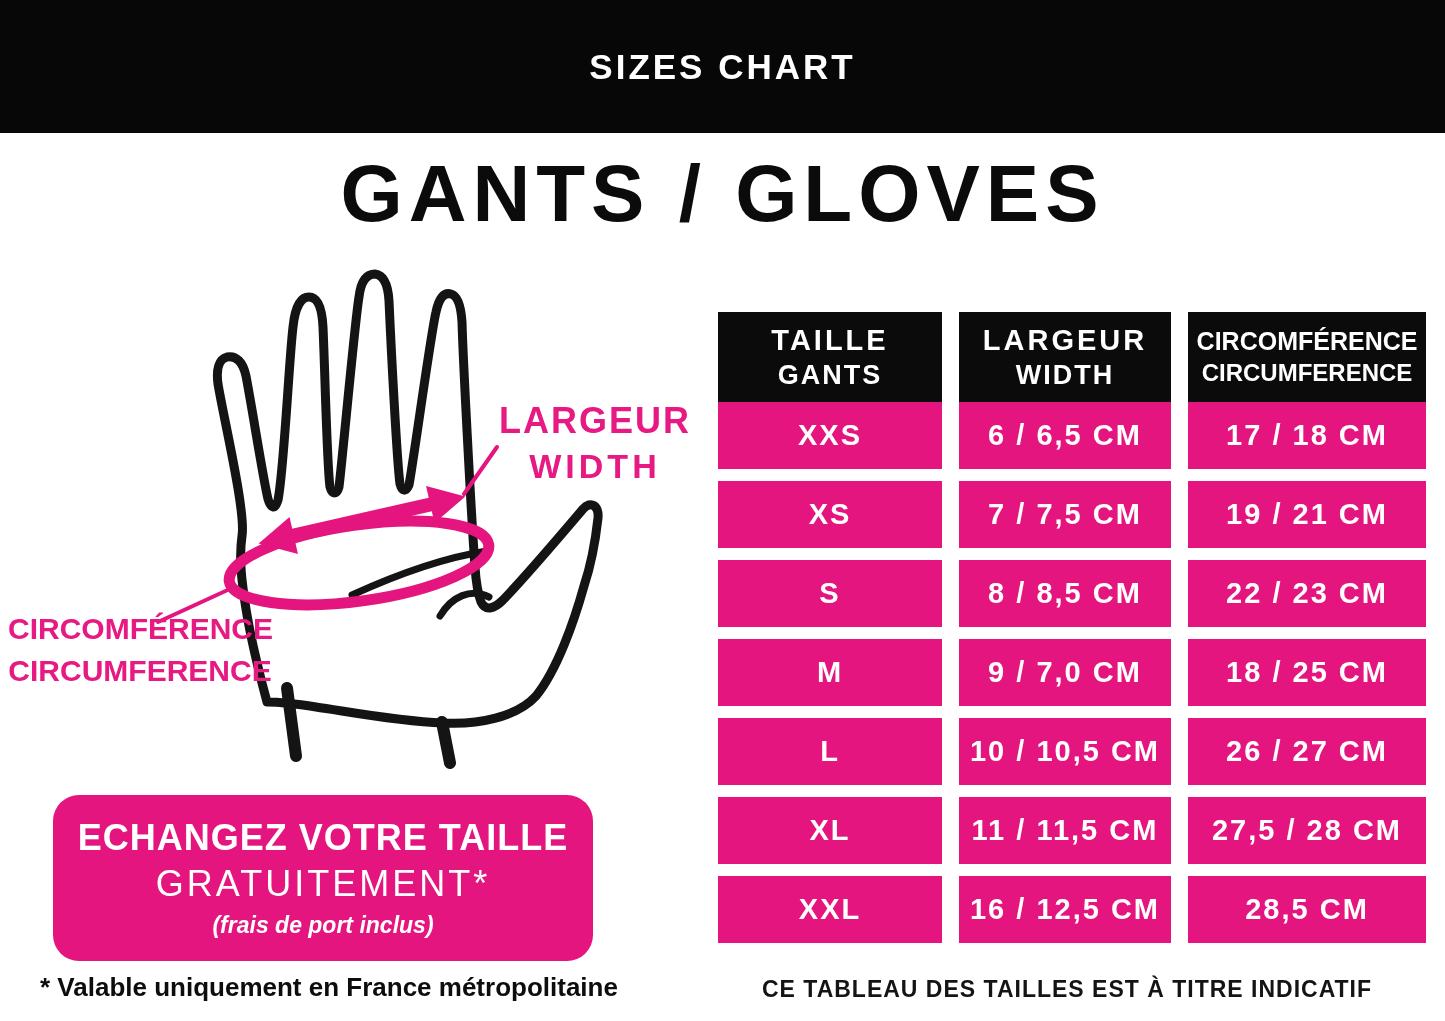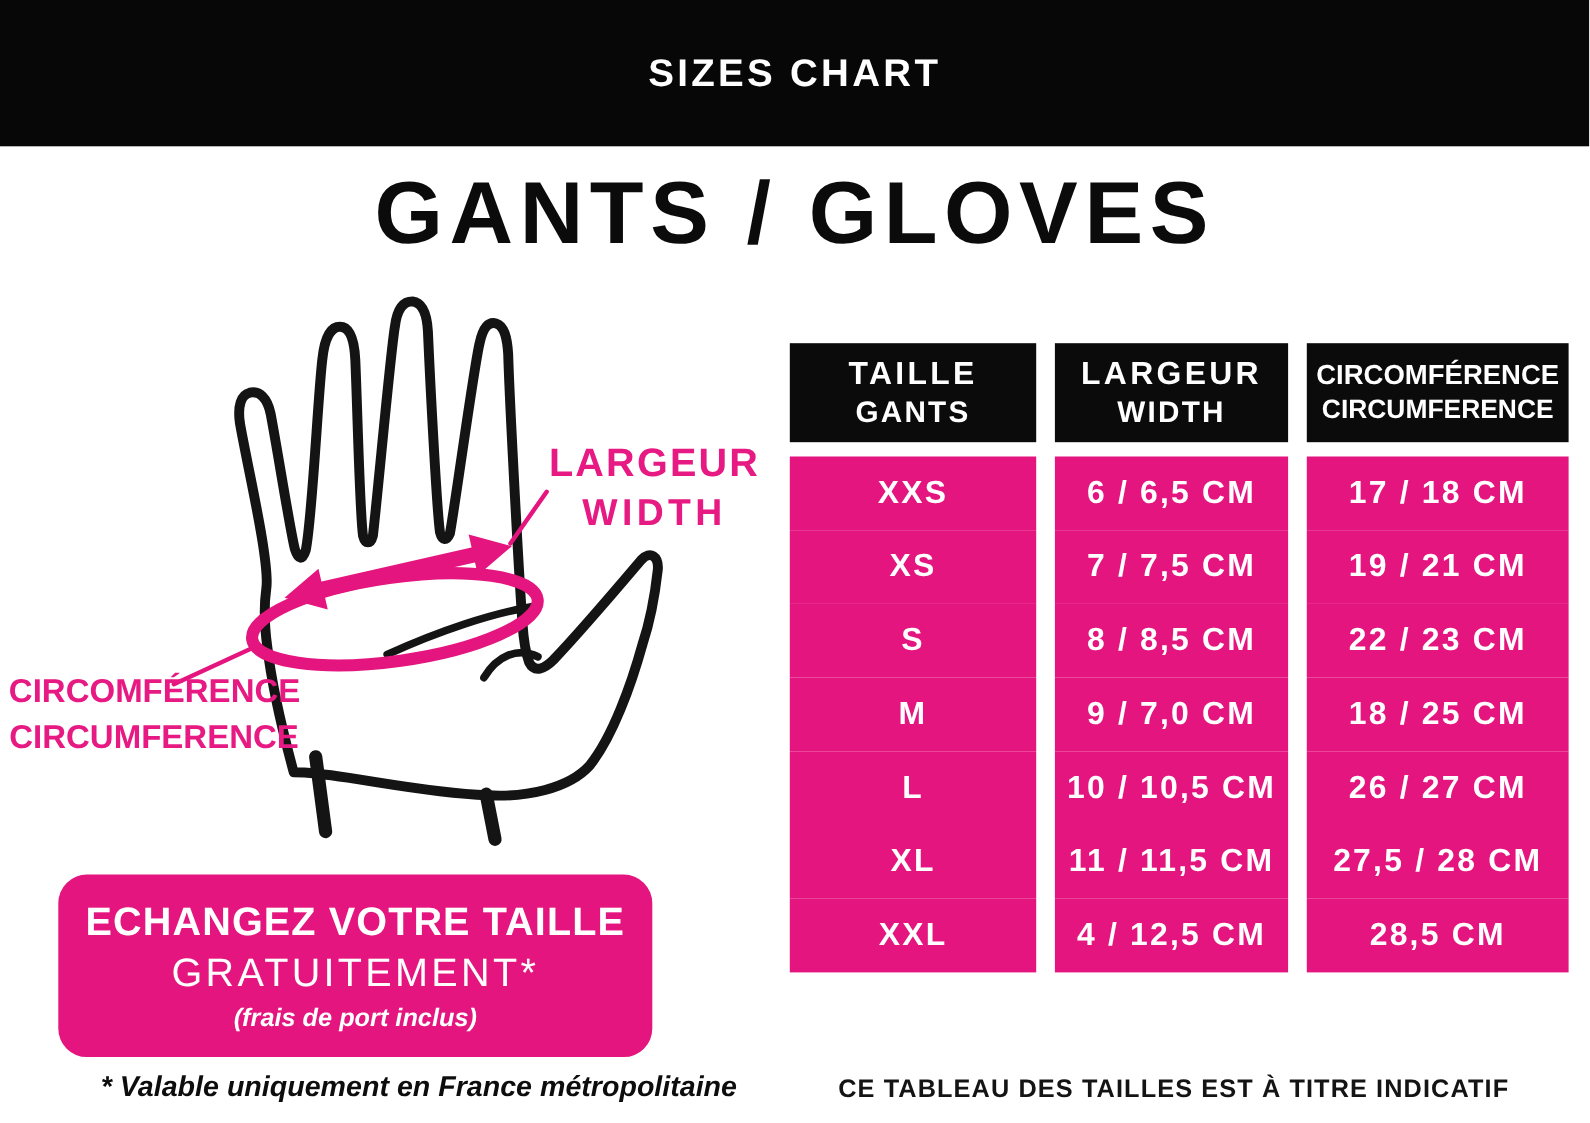--- a/index.html
+++ b/index.html
@@ -25,33 +25,33 @@
   .circ-label .fr{font-size:30px;font-weight:bold;white-space:nowrap;}
   .circ-label .en{font-size:30px;font-weight:bold;margin-top:8px;white-space:nowrap;}
 
   
   .promo{position:absolute;left:53px;top:795px;width:540px;height:166px;background:#e4157e;
          border-radius:26px;color:#fff;display:flex;flex-direction:column;align-items:center;justify-content:center;}
   .promo-l1{font-size:36px;font-weight:bold;letter-spacing:1px;white-space:nowrap;}
   .promo-l2{font-size:36px;font-weight:normal;letter-spacing:3px;margin-top:4px;}
   .promo-l3{font-size:23px;font-weight:bold;font-style:italic;margin-top:7px;}
 
-  .footnote{position:absolute;left:40px;top:972px;width:630px;text-align:right;
-            font-size:26px;font-weight:bold;font-style:italic;color:#0d0d0d;white-space:nowrap;}
+  .footnote{position:absolute;left:40px;top:972px;width:630px;text-align:left;
+            font-size:26px;font-weight:bold;color:#0d0d0d;white-space:nowrap;}
 
   
   .size-table{position:absolute;left:718px;top:312px;width:656px;}
   .thead,.tbody{display:grid;grid-template-columns:224px 212px 238px;column-gap:17px;}
   .thead .hcell{height:90px;background:#0b0b0b;color:#fff;display:flex;flex-direction:column;
                 align-items:center;justify-content:center;gap:3px;}
   .h-fr{font-size:29px;font-weight:bold;letter-spacing:3px;}
   .h-en{font-size:27px;font-weight:bold;letter-spacing:2px;}
   .h-fr.small{font-size:25px;letter-spacing:0;}
   .h-en.small{font-size:24px;letter-spacing:0;}
-  .tbody{margin-top:13px;}
+  .tbody{row-gap:12px;}
   .cell{height:67px;background:#e4157e;color:#fff;display:flex;align-items:center;justify-content:center;
         font-size:29px;font-weight:bold;letter-spacing:2px;white-space:nowrap;}
 
   .caption{position:absolute;left:705px;top:976px;width:724px;text-align:center;
            font-size:23px;font-weight:600;letter-spacing:1px;color:#141414;white-space:nowrap;}
 </style>
 </head>
 <body>
 
 <div class="page">
@@ -168,20 +168,20 @@
 
       <div class="cell">L</div>
       <div class="cell">10 / 10,5 CM</div>
       <div class="cell">26 / 27 CM</div>
 
       <div class="cell">XL</div>
       <div class="cell">11 / 11,5 CM</div>
       <div class="cell">27,5 / 28 CM</div>
 
       <div class="cell">XXL</div>
-      <div class="cell">4 / 12,5 CM</div>
+      <div class="cell">16 / 12,5 CM</div>
       <div class="cell">28,5 CM</div>
     </div>
   </div>
 
   <div class="caption">CE TABLEAU DES TAILLES EST À TITRE INDICATIF</div>
 
 </div>
 
 </body></html>

